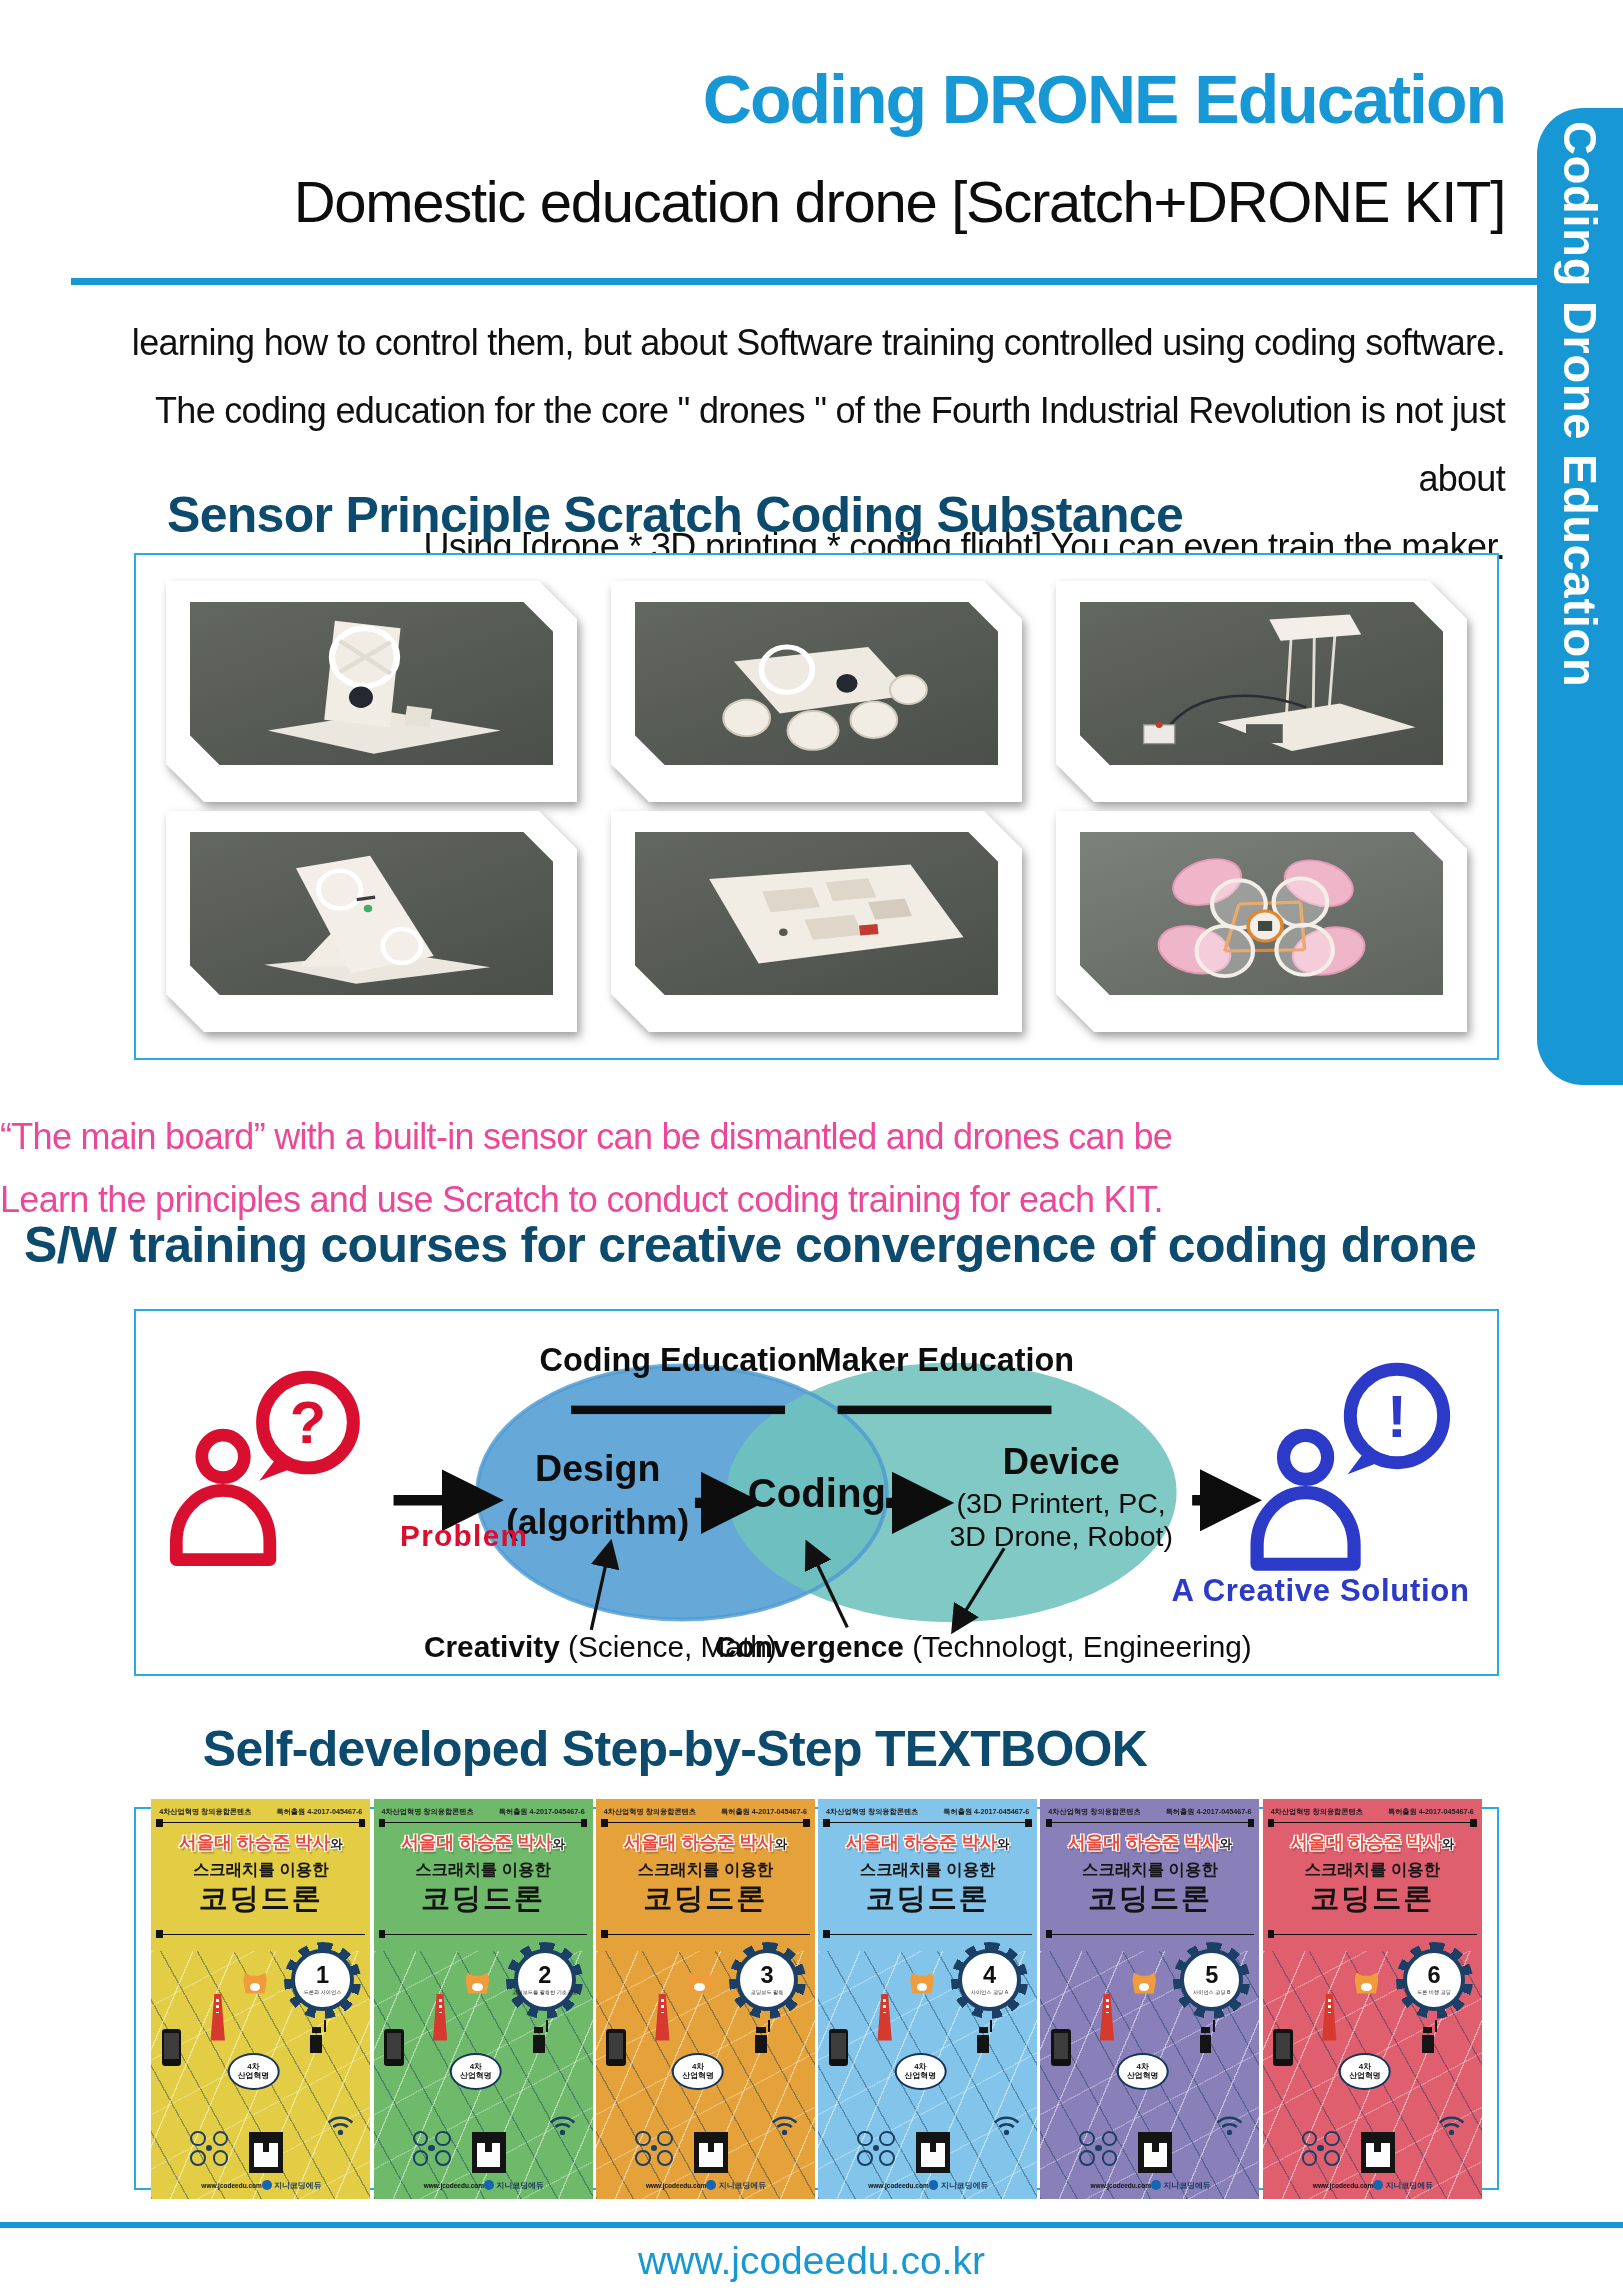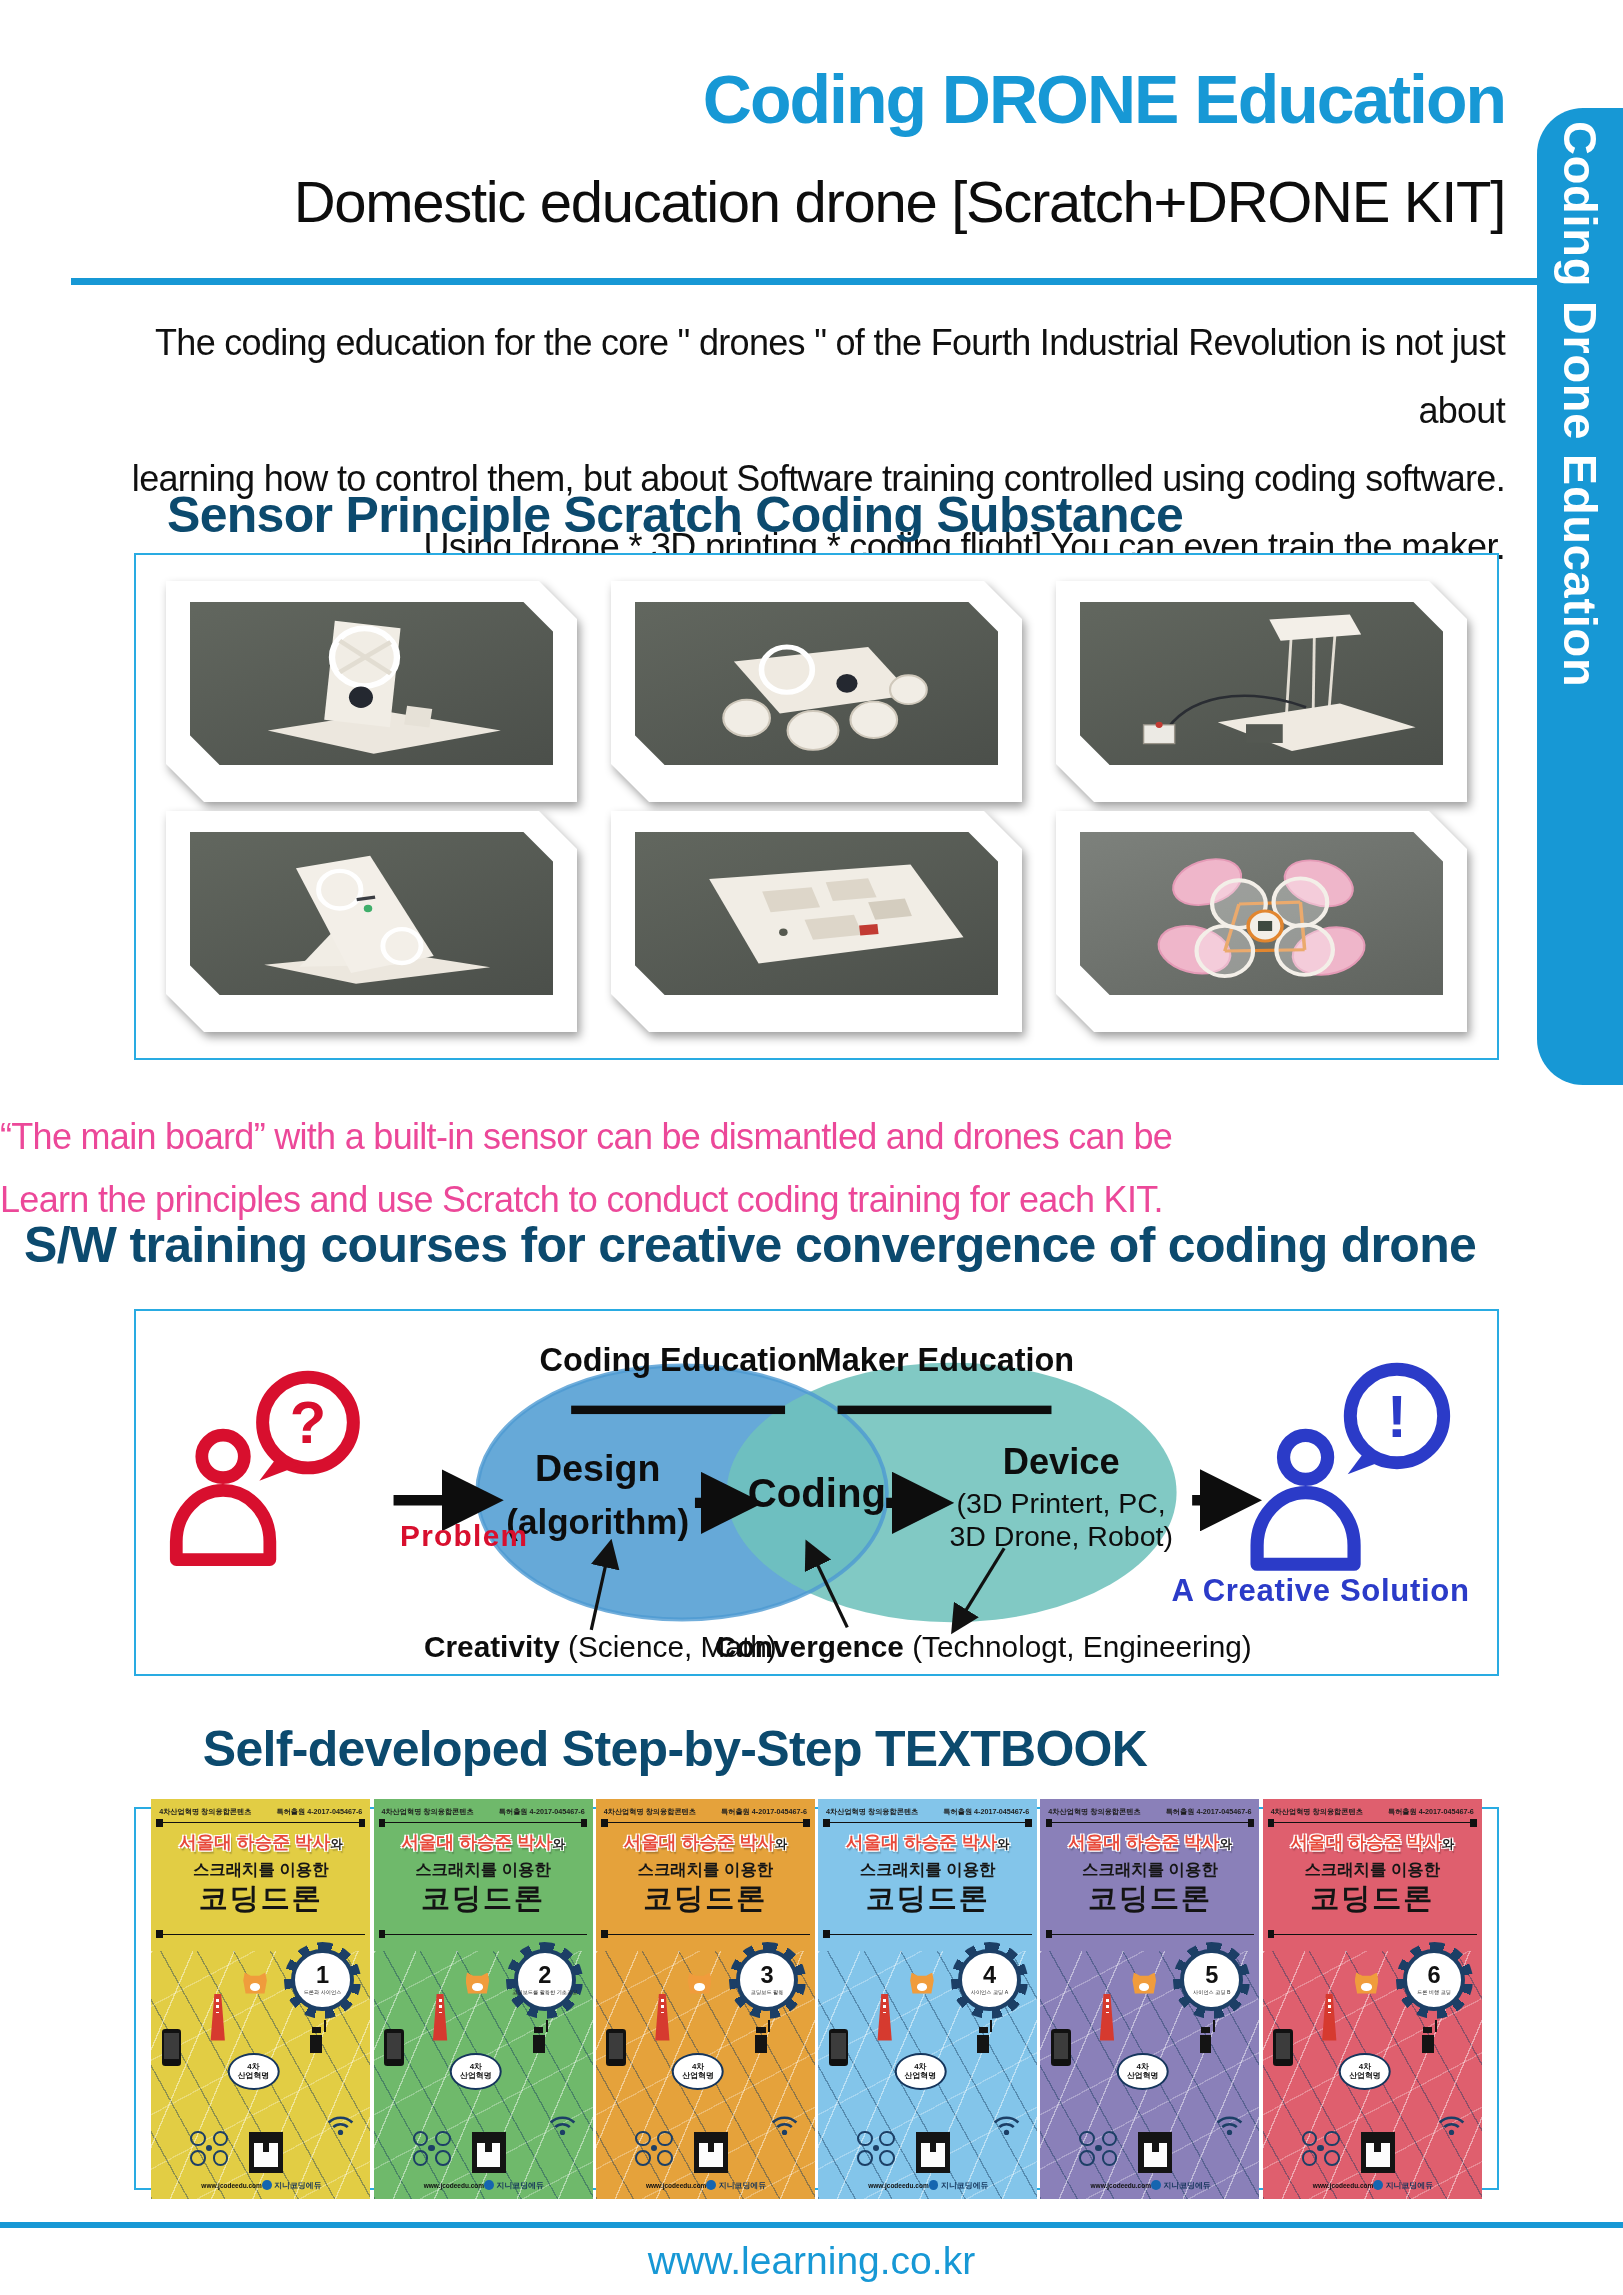--- a/index.html
+++ b/index.html
@@ -116,22 +116,22 @@
 
 <div id="page">
 
   <div class="title">Coding DRONE Education</div>
   <div class="subtitle">Domestic education drone  [Scratch+DRONE KIT]</div>
   <div class="hr1"></div>
   <div class="side-tab"></div>
   <div class="side-tab-text">Coding Drone Education</div>
 
   <div class="intro">
+    <div>learning how to control them, but about Software training controlled using coding software.</div>
     <div>The coding education for the core " drones " of the Fourth Industrial Revolution is not just about</div>
-    <div>learning how to control them, but about Software training controlled using coding software.</div>
     <div>Using [drone * 3D printing * coding flight] You can even train the maker.</div>
   </div>
 
   <div class="h-orange h1">Sensor Principle Scratch Coding Substance</div>
 
   <div class="photo-box">
     <div class="frames">
 
       <div class="frame">
         <div class="frame-inner">
@@ -586,16 +586,16 @@
           <span class="logo">
             <span class="logo-dot"></span>
             <span>지니코딩에듀</span>
           </span>
         </div>
     </div>
 
   </div>
 
   <div class="hr2"></div>
-  <div class="footer-url">www.learning.co.kr</div>
+  <div class="footer-url">www.jcodeedu.co.kr</div>
 
 </div>
 
 
 </body></html>

